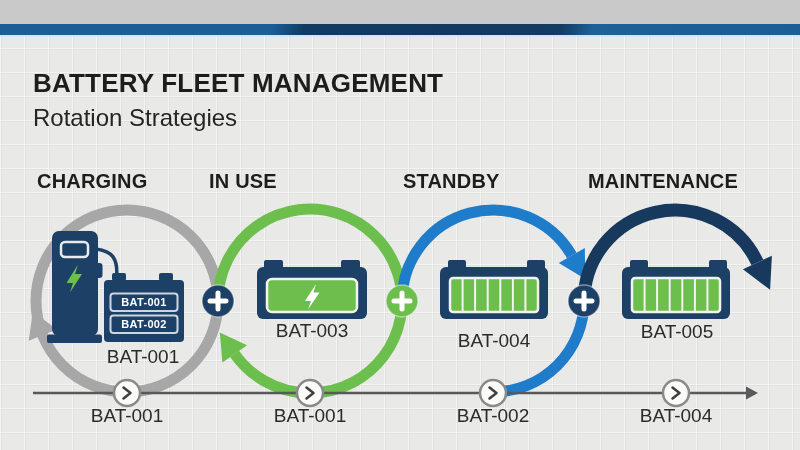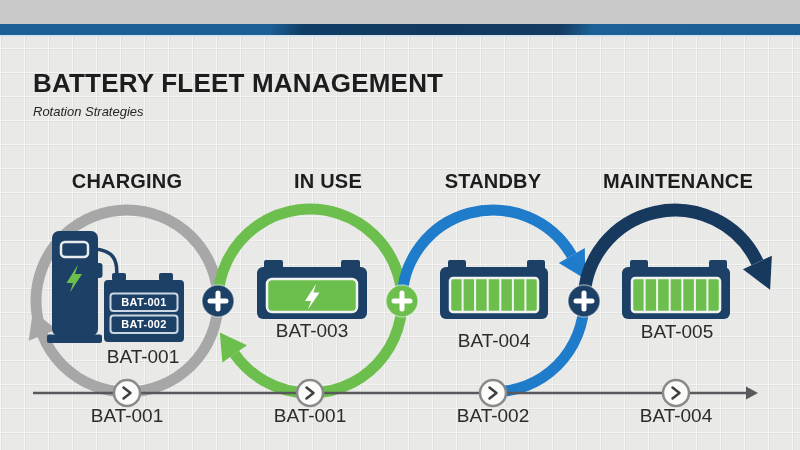--- a/index.html
+++ b/index.html
@@ -20,24 +20,24 @@
     position:absolute;left:0;top:0;width:800px;height:11px;
     background:linear-gradient(105deg,#1b5d95 0%,#1b5d95 34%,#0f3c63 38%,#12395f 58%,#133c62 70%,#1d6197 74%,#1b5d95 100%);
     border-bottom:2px solid #d7e3ee;
   }
   .title{
     position:absolute;left:33px;top:44px;width:740px;
     font-size:26px;font-weight:700;color:#1d1d1d;letter-spacing:.2px;
   }
   .subtitle{
     position:absolute;left:33px;top:80px;width:500px;
-    font-size:13px;font-weight:400;color:#252525;font-style:italic;
+    font-size:24px;font-weight:400;color:#252525;
   }
   .stage-label{
-    position:absolute;top:146px;width:180px;text-align:center;
+    position:absolute;top:146px;width:180px;
     font-size:20px;font-weight:700;color:#1d1d1d;letter-spacing:.2px;
   }
   .unit-label{
     position:absolute;width:150px;text-align:center;
     font-size:19px;font-weight:400;color:#2b2b2b;
   }
   .tl-label{
     position:absolute;top:381px;width:150px;text-align:center;
     font-size:19px;font-weight:400;color:#2b2b2b;
   }
@@ -51,21 +51,21 @@
 <body>
 
 <div class="slide">
 
   <div class="banner"></div>
 
   <div class="title">BATTERY FLEET MANAGEMENT</div>
   <div class="subtitle">Rotation Strategies</div>
 
   <div class="stage-label" style="left:37px">CHARGING</div>
-  <div class="stage-label" style="left:238px">IN USE</div>
+  <div class="stage-label" style="left:209px">IN USE</div>
   <div class="stage-label" style="left:588px">MAINTENANCE</div>
   <div class="stage-label" style="left:403px">STANDBY</div>
 
   <svg width="800" height="450" viewBox="0 0 800 450">
 
     <g>
       <circle cx="127" cy="277" r="91" fill="none" stroke="#a7a7a7" stroke-width="11"></circle>
       <polygon points="28.7,316.7 56.5,305.5 32.9,287" fill="#a7a7a7"></polygon>
     </g>
 

